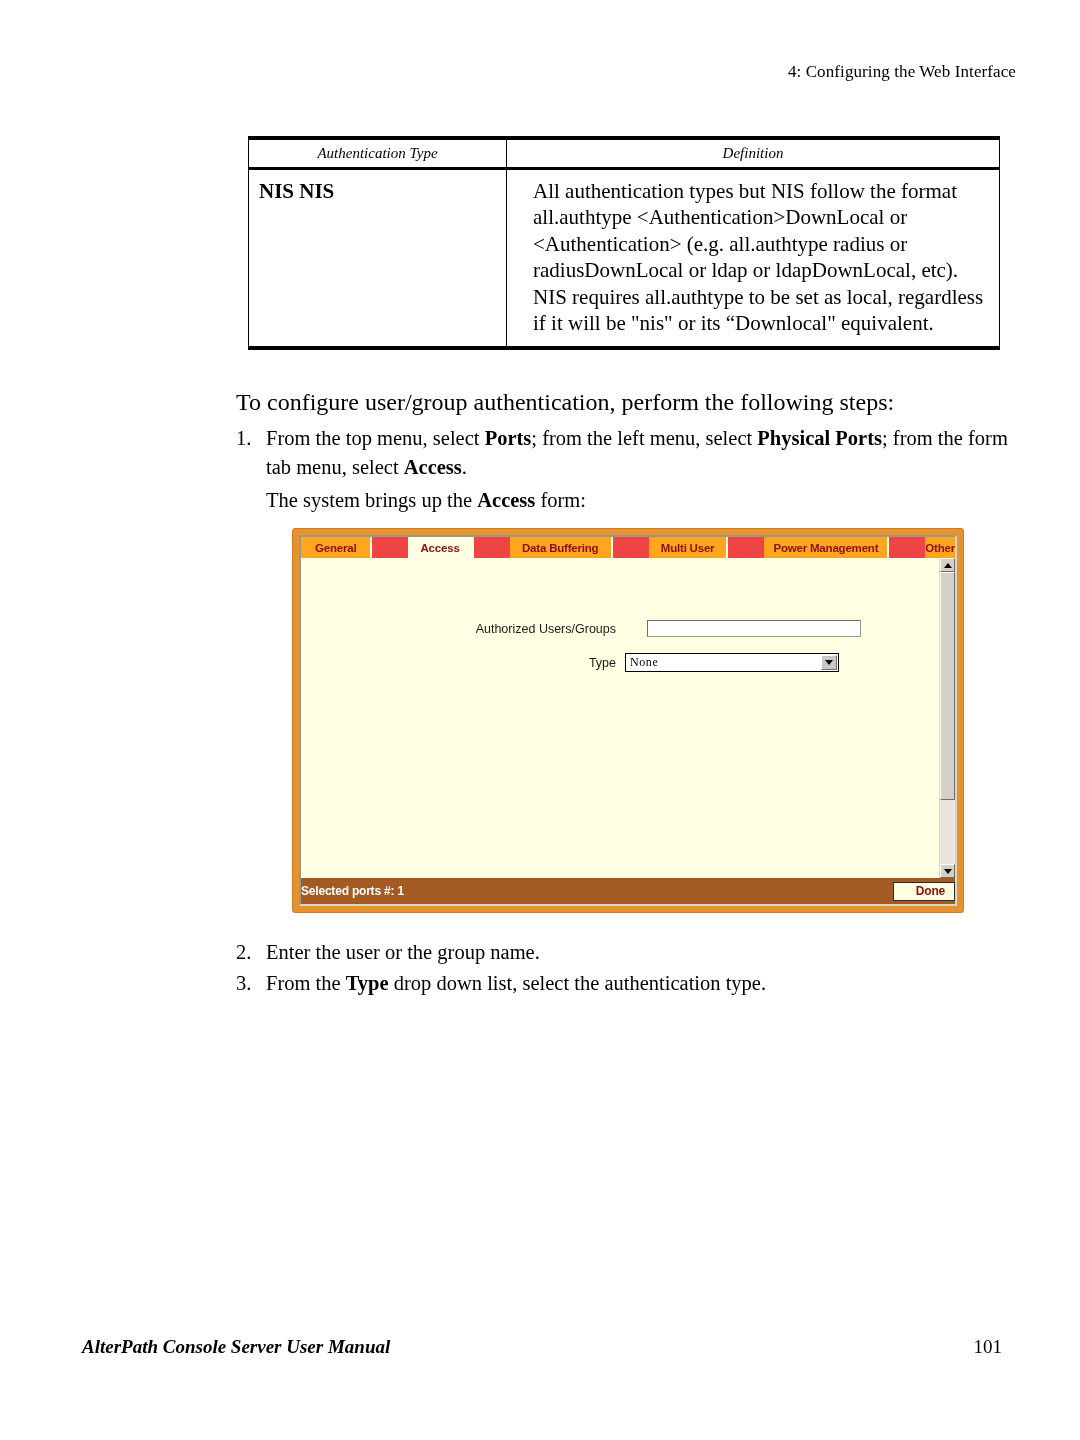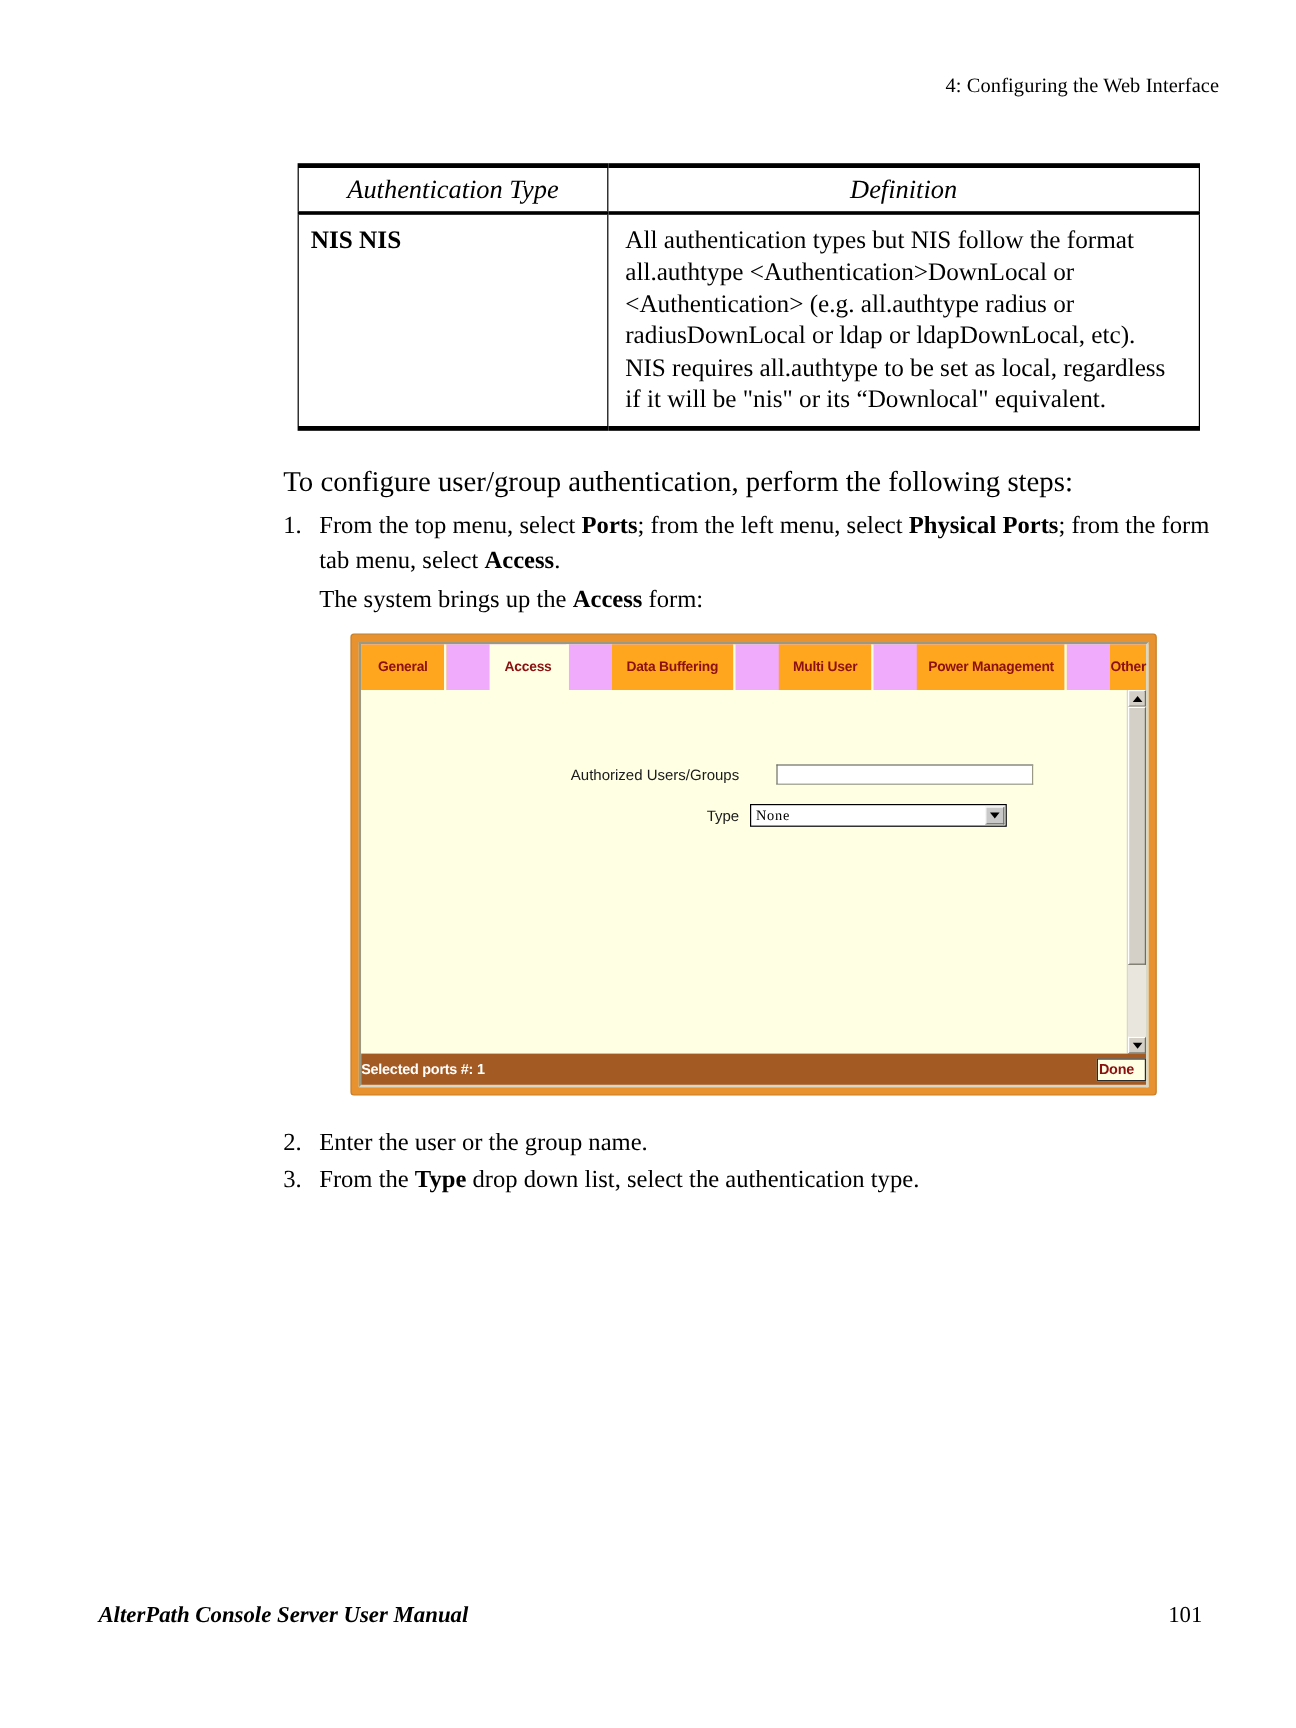--- a/index.html
+++ b/index.html
@@ -40,36 +40,36 @@
     padding: 4px 10px 6px 10px;
     border-left: 1.5px solid #000;
     border-right: 1.5px solid #000;
   }
   .def-table .c-type { width: 258px; }
   .def-table tr.head-row td {
     border-top: 4px solid #000;
     border-bottom: 3px solid #000;
     text-align: center;
     font-style: italic;
-    font-size: 22px;
+    font-size: 15px;
     padding-top: 5px;
     padding-bottom: 5px;
   }
   .def-table tr.body-row td {
     border-bottom: 4px solid #000;
     font-size: 21px;
     line-height: 26.4px;
   }
   .def-table tr.body-row td.c-type {
     font-weight: bold;
     padding-top: 8px;
   }
   .def-table tr.body-row td.c-def {
     padding-top: 8px;
-    padding-left: 14px;
+    padding-left: 26px;
     padding-bottom: 10px;
   }
   .def-line { display: block; white-space: nowrap; }
 
   
   .intro-para {
     position: absolute;
     left: 236px;
     top: 388px;
     font-size: 24px;
@@ -126,23 +126,23 @@
     border-bottom-color: #d8d8c8;
     background: #FFFFE4;
     position: relative;
     display: flex;
     flex-direction: column;
   }
 
   
   .tab-bar {
     display: flex;
-    height: 38px;
+    height: 21px;
     flex: none;
-    background: #f0abfc;
+    background: #ef4444;
     gap: 36px;
   }
   .tab {
     background: #FFA51E;
     color: #8B1010;
     font-family: "Liberation Sans", sans-serif;
     font-size: 11.5px;
     font-weight: bold;
     display: flex;
     align-items: center;
@@ -300,21 +300,21 @@
     color: #FFFFFF;
     font-size: 12px;
     font-weight: bold;
     letter-spacing: -0.2px;
   }
   .done-btn {
     background: #FFFFE4;
     color: #8B1010;
     font-size: 12px;
     font-weight: bold;
-    padding: 1px 9px 2px 1px;
+    padding: 1px 9px 2px 22px;
     border: 1px solid #2b2b2b;
     cursor: pointer;
     letter-spacing: -0.2px;
   }
 
   
   .page-footer {
     position: absolute;
     left: 82px;
     right: 78px;

